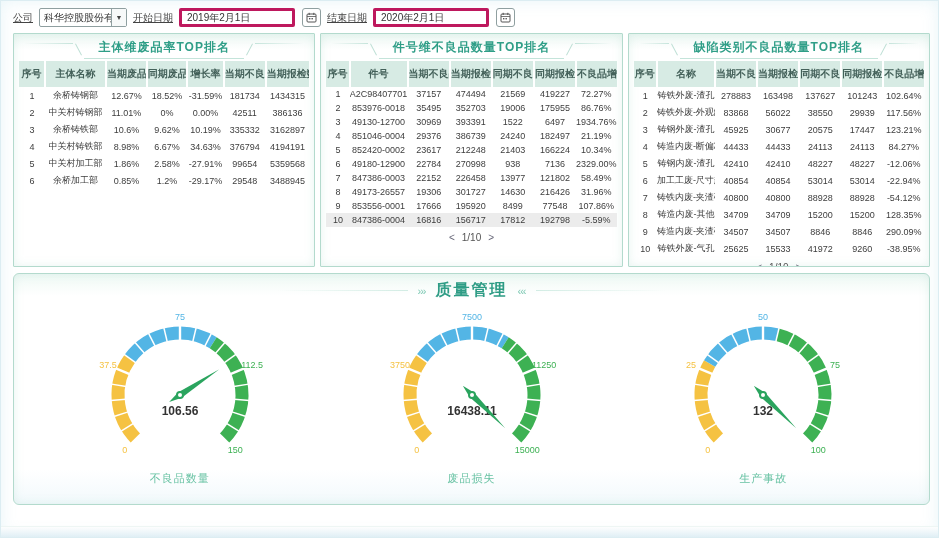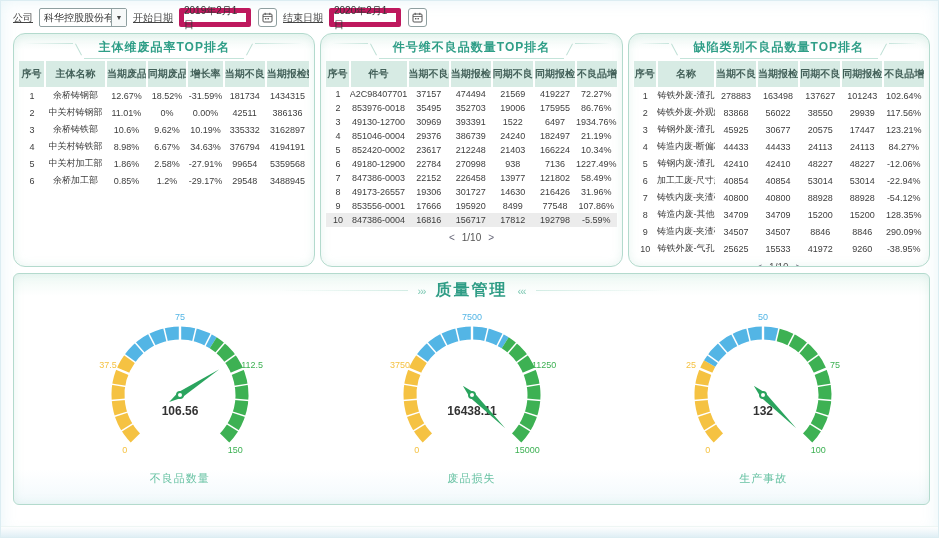--- a/index.html
+++ b/index.html
@@ -16,28 +16,28 @@
          border-radius:3px 0 0 0; cursor:pointer; }
 
   
   .filterbar { display:flex; align-items:center; gap:6px; padding:7px 12px 6px; font-size:10px; color:#444; }
   .f-label { white-space:nowrap;text-decoration:underline; }
   .sel { width:88px; height:19px; border:1px solid #8f9fa0; border-radius:2px; display:flex;
          align-items:center; background:#fff; cursor:pointer; }
   .sel-text { flex:1; padding:0 1px 0 4px; font-size:10px; color:#333; white-space:nowrap; overflow:hidden; }
   .sel-btn { width:15px; height:17px; border-left:1px solid #8f9fa0; font-size:7px; color:#444;
              display:flex; align-items:center; justify-content:center; background:#f7f9f9; }
-  .date-input { width:72px; height:19px; border:5px solid #be185d; border-radius:2px; font-size:10px;
-                color:#333; display:flex; align-items:center; background:#fff; cursor:text; }
+  .date-input { width:116px; height:19px; border:3px solid #be185d; border-radius:2px; font-size:10px;
+                color:#333; display:flex; align-items:center; padding-left:5px; background:#fff; cursor:text; }
   .cal-btn { width:19px; height:19px; border:1px solid #8f9fa0; border-radius:3px; background:#fff;
              display:flex; align-items:center; justify-content:center; cursor:pointer; margin-left:1px; }
 
   
   .panels-row { display:flex; gap:5px; margin:0 8px 0 12px; height:234px; }
-  .panel { flex:1; border:1px solid #b3dacd; border-radius:12px; padding:3px 5px;
+  .panel { flex:1; border:1px solid #b3dacd; border-radius:1px; padding:3px 5px;
            background:linear-gradient(180deg,#eef8f4,#ffffff 16px);
            box-shadow: inset 0 0 10px rgba(170,214,200,.28); overflow:hidden; }
   .panel-title-row { display:flex; align-items:center; margin:3px 6px 1px; height:18px; }
   .tline { flex:1; height:1px; align-self:flex-start; margin-top:3px; }
   .tline-l { background:linear-gradient(90deg, rgba(197,228,219,0), #c5e4db); }
   .tline-r { background:linear-gradient(270deg, rgba(197,228,219,0), #c5e4db); }
   .slant { width:1px; height:13px; background:#bfe0d6; margin:0 5px; }
   .slant-l { transform:rotate(-28deg); }
   .slant-r { transform:rotate(28deg); }
   .panel-title { font-size:12px; font-weight:bold; color:#2f9e87; letter-spacing:1px;
@@ -276,21 +276,21 @@
               <td>166224</td>
               <td>10.34%</td>
             </tr>
             <tr>
               <td>6</td>
               <td>49180-12900</td>
               <td>22784</td>
               <td>270998</td>
               <td>938</td>
               <td>7136</td>
-              <td>1227.49%</td>
+              <td>2329.00%</td>
             </tr>
             <tr>
               <td>7</td>
               <td>847386-0003</td>
               <td>22152</td>
               <td>226458</td>
               <td>13977</td>
               <td>121802</td>
               <td>58.49%</td>
             </tr>

